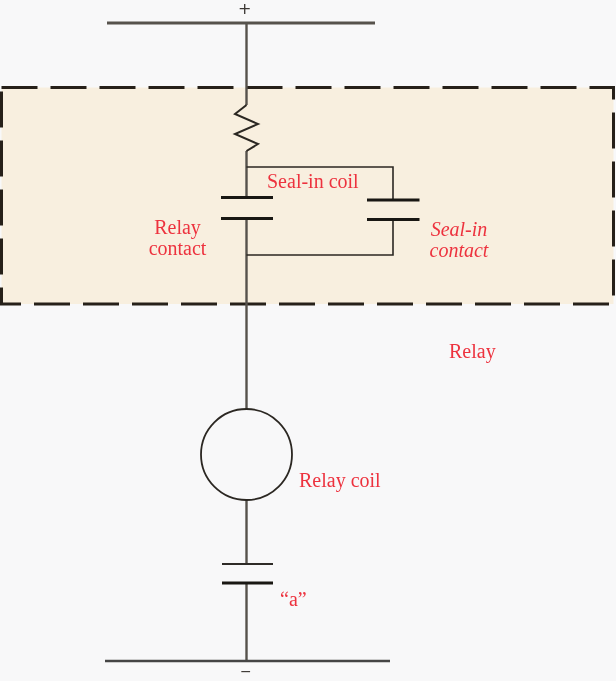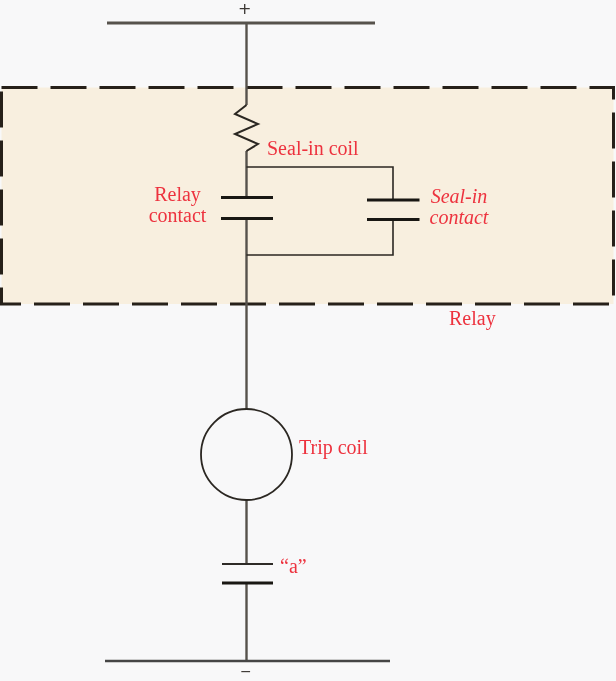--- a/index.html
+++ b/index.html
@@ -20,20 +20,21 @@
     left: 0;
     top: 0;
     display: block;
   }
   .lbl {
     position: absolute;
     color: var(--accent, #ed323e);
     font-size: 20px;
     line-height: 21px;
     white-space: nowrap;
+    margin-top: 33px;
   }
   .lbl.center { text-align: center; }
   .lbl span { display: block; }
   .terminal {
     position: absolute;
     color: #3b3733;
     font-family: "DejaVu Sans", sans-serif;
     font-size: 16px;
     line-height: 16px;
   }
@@ -105,17 +106,17 @@
     <span>contact</span>
   </div>
 
   <div class="lbl center" style="left:424px; top:186px; width:70px;font-style:italic;">
     <span>Seal-in</span>
     <span>contact</span>
   </div>
 
   <div class="lbl" style="left:449px; top:308px;">Relay</div>
 
-  <div class="lbl" style="left:299px; top:437px;">Trip coil</div>
+  <div class="lbl" style="left:299px; top:437px;">Relay coil</div>
 
   <div class="lbl" style="left:280px; top:556px;">“a”</div>
 
 </div>
 
 </body></html>

